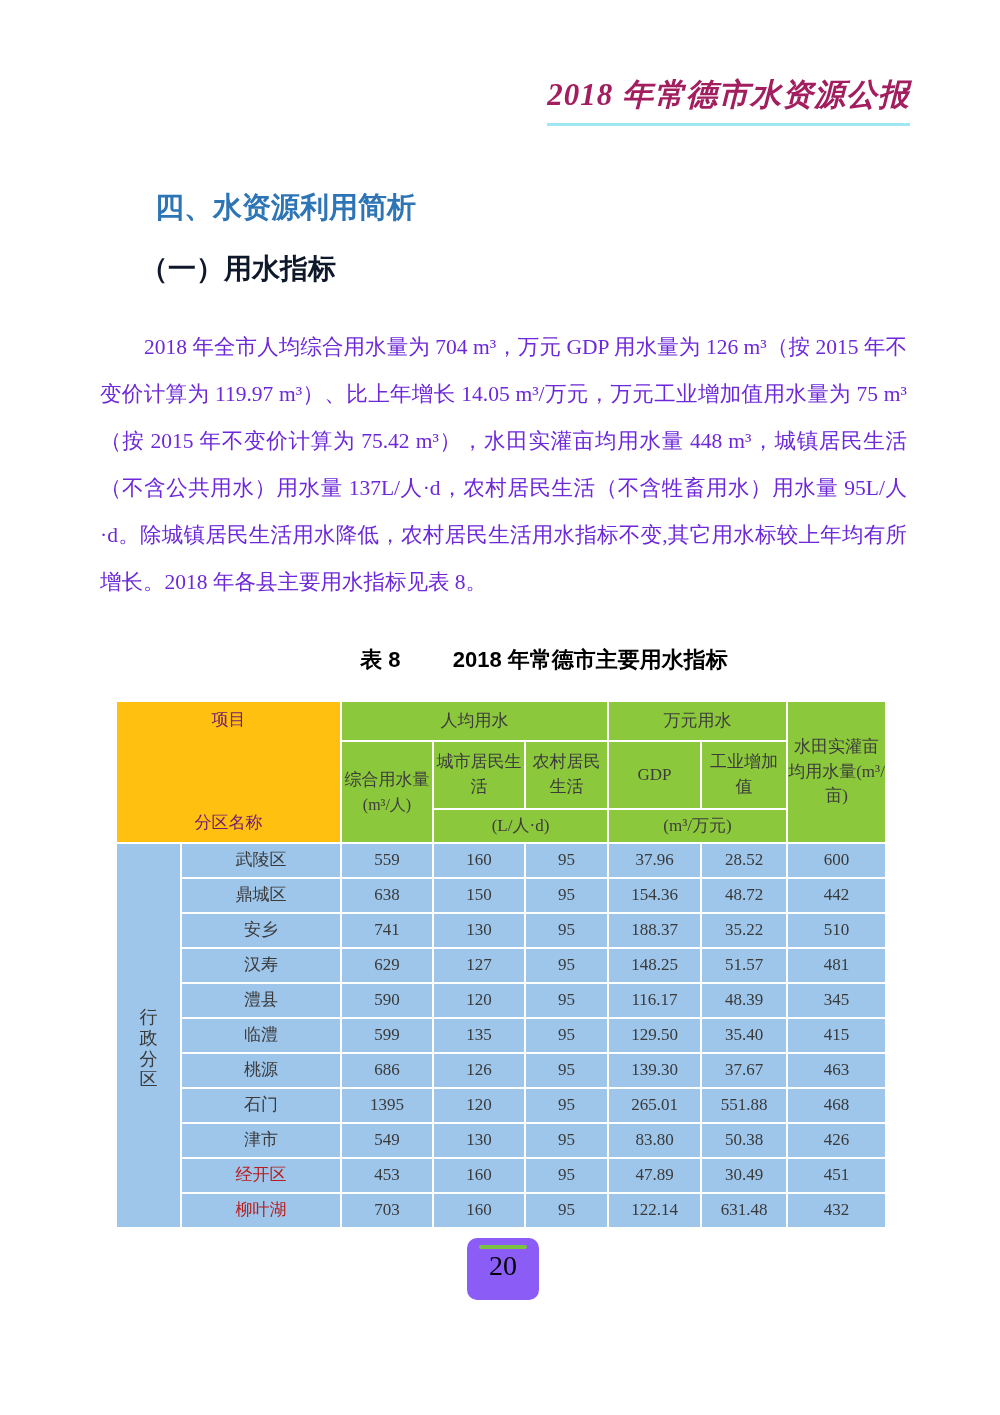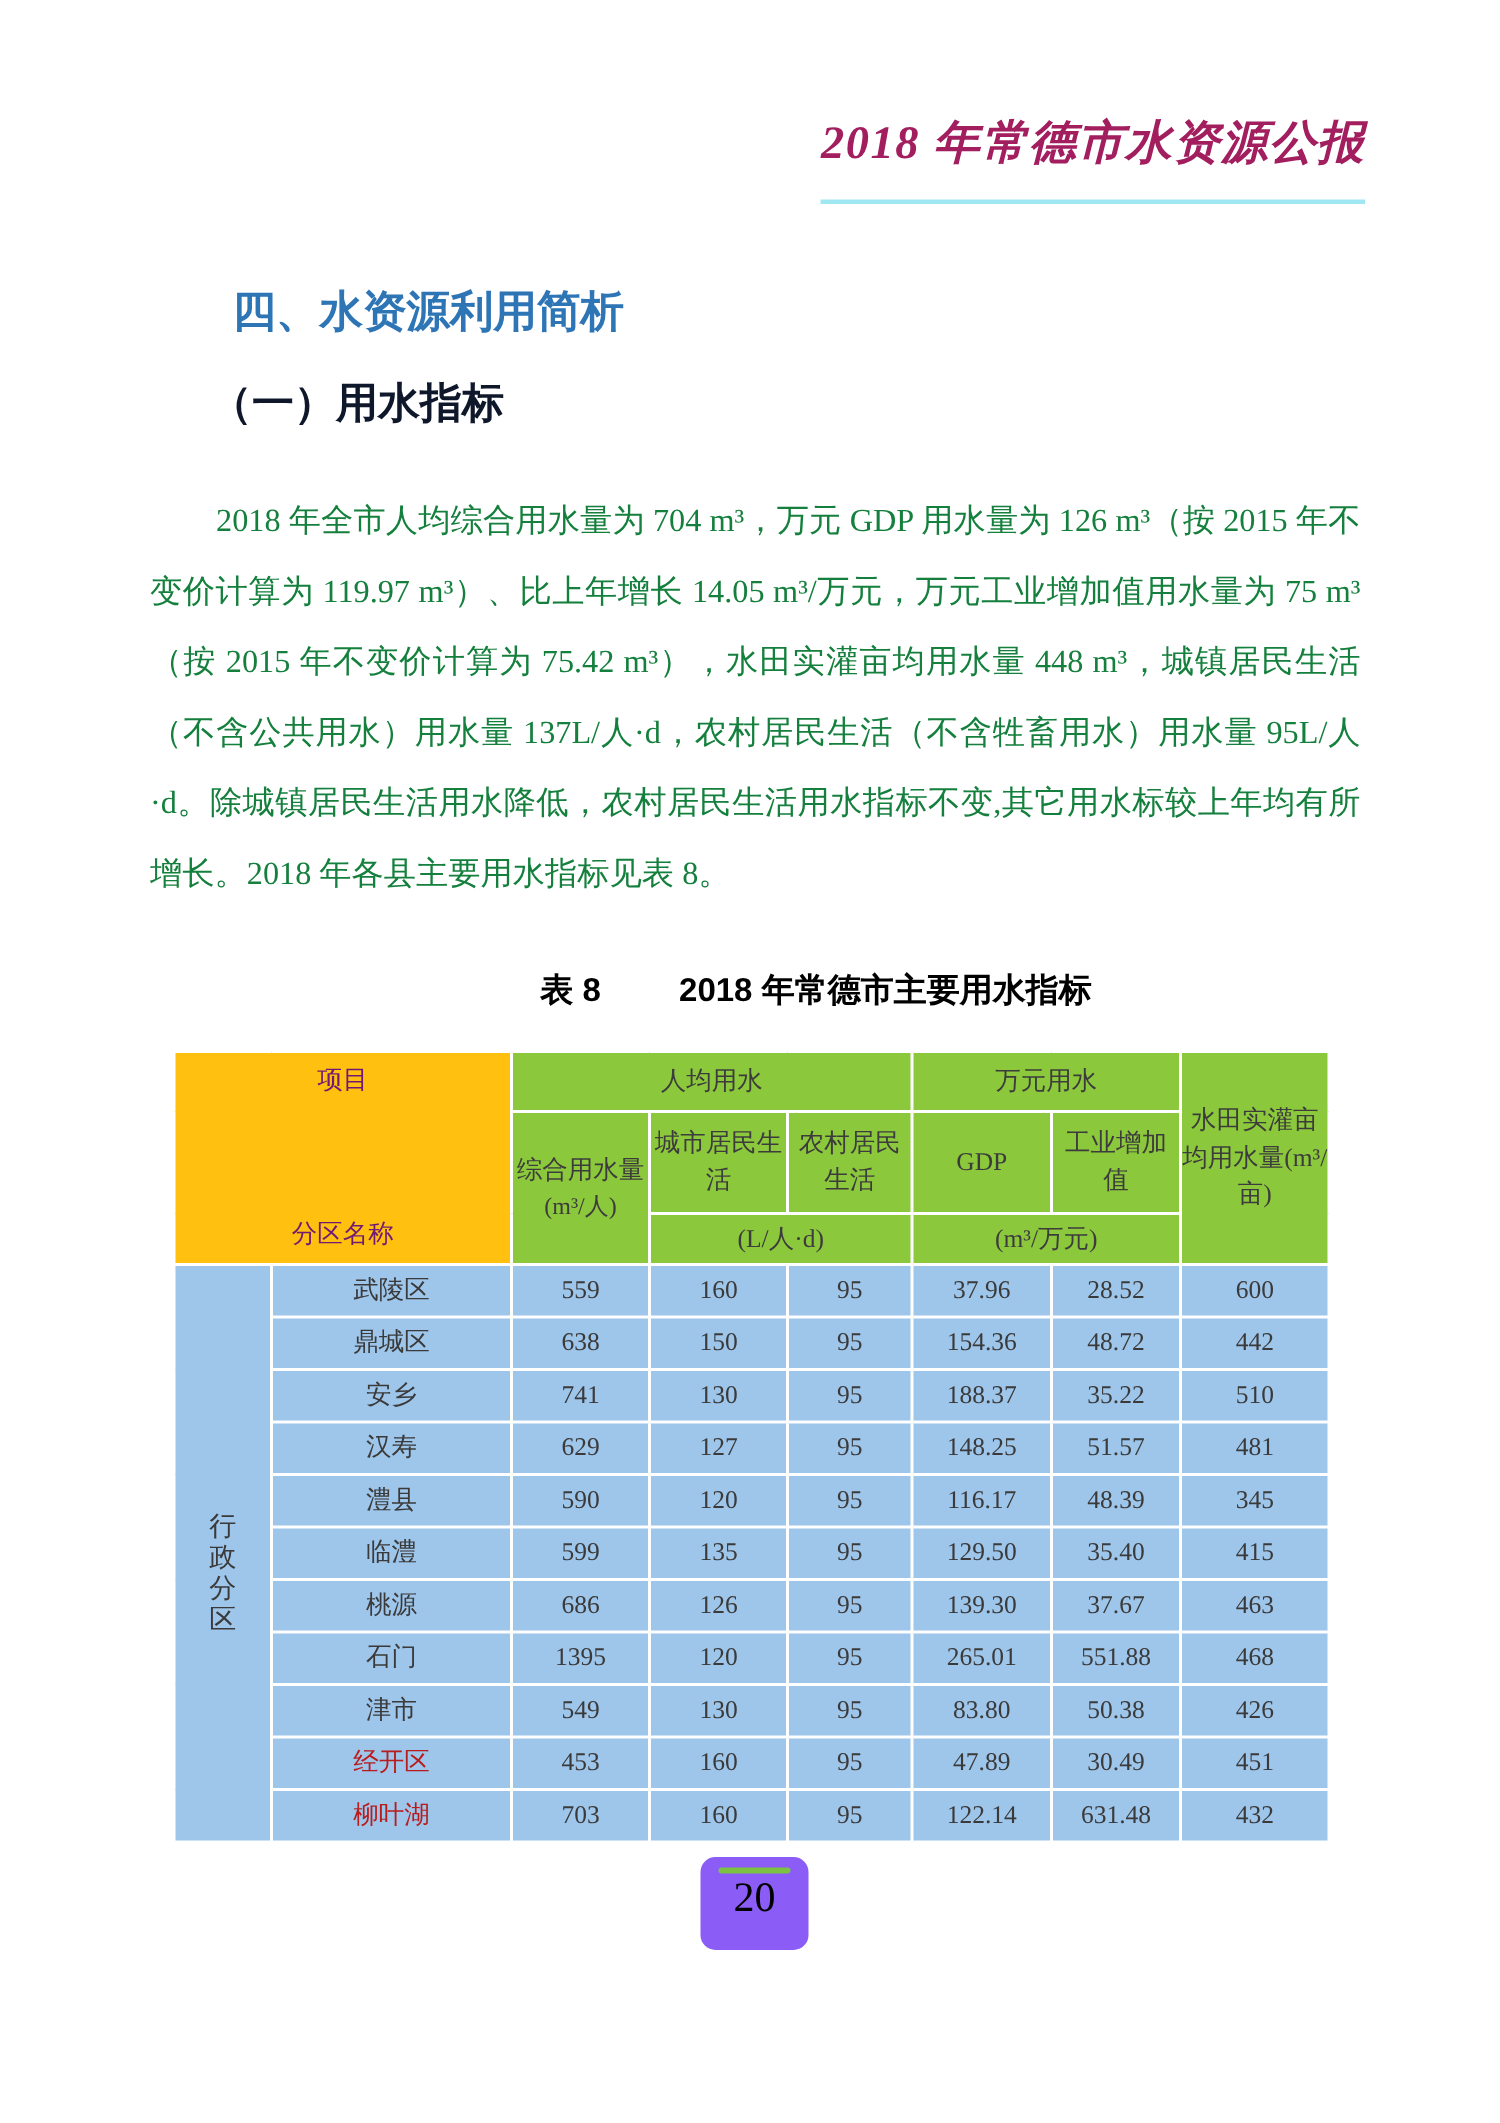--- a/index.html
+++ b/index.html
@@ -2,32 +2,32 @@
 <html><head>
 <meta charset="utf-8">
 <style>
   html,body{margin:0;padding:0;}
   body{width:1000px;height:1415px;background:#ffffff;position:relative;
        font-family:"Liberation Serif","DejaVu Serif",serif;}
 
   
   .doc-header{position:absolute;top:74px;right:90px;}
   .doc-title{font-family:"Liberation Serif",serif;font-style:italic;font-weight:bold;
-       font-size:31px;color:#A21E5F;padding-bottom:21px;border-bottom:3px solid #9FE7F2;
+       font-size:31px;color:#A21E5F;padding-bottom:11px;border-bottom:3px solid #9FE7F2;
        letter-spacing:1px;}
 
   
   .section-heading{position:absolute;left:155px;top:188px;margin:0;font-size:29px;
        font-weight:bold;color:#2E75B6;font-family:"Liberation Serif",serif;}
   .subsection-heading{position:absolute;left:140px;top:250px;margin:0;font-size:28px;
        font-weight:bold;color:#0f172a;font-family:"Liberation Serif",serif;}
 
   
   .body-paragraph{position:absolute;left:100px;top:302px;width:807px;font-size:21.5px;
-       line-height:47px;text-align:justify;text-indent:44px;color:#15803d;}
+       line-height:47px;text-align:justify;text-indent:44px;color:#6d28d9;}
 
   
   .table-caption{position:absolute;top:645px;left:0;width:1000px;text-align:center;
        font-family:"Liberation Sans","DejaVu Sans",sans-serif;font-weight:bold;
        font-size:22px;color:#000;margin-left:44px;}
   .cap-gap{margin-left:46px;}
 
   
   table.water{position:absolute;left:115px;top:700px;width:770px;border-collapse:collapse;
        table-layout:fixed;color:#3a3a3a;}

